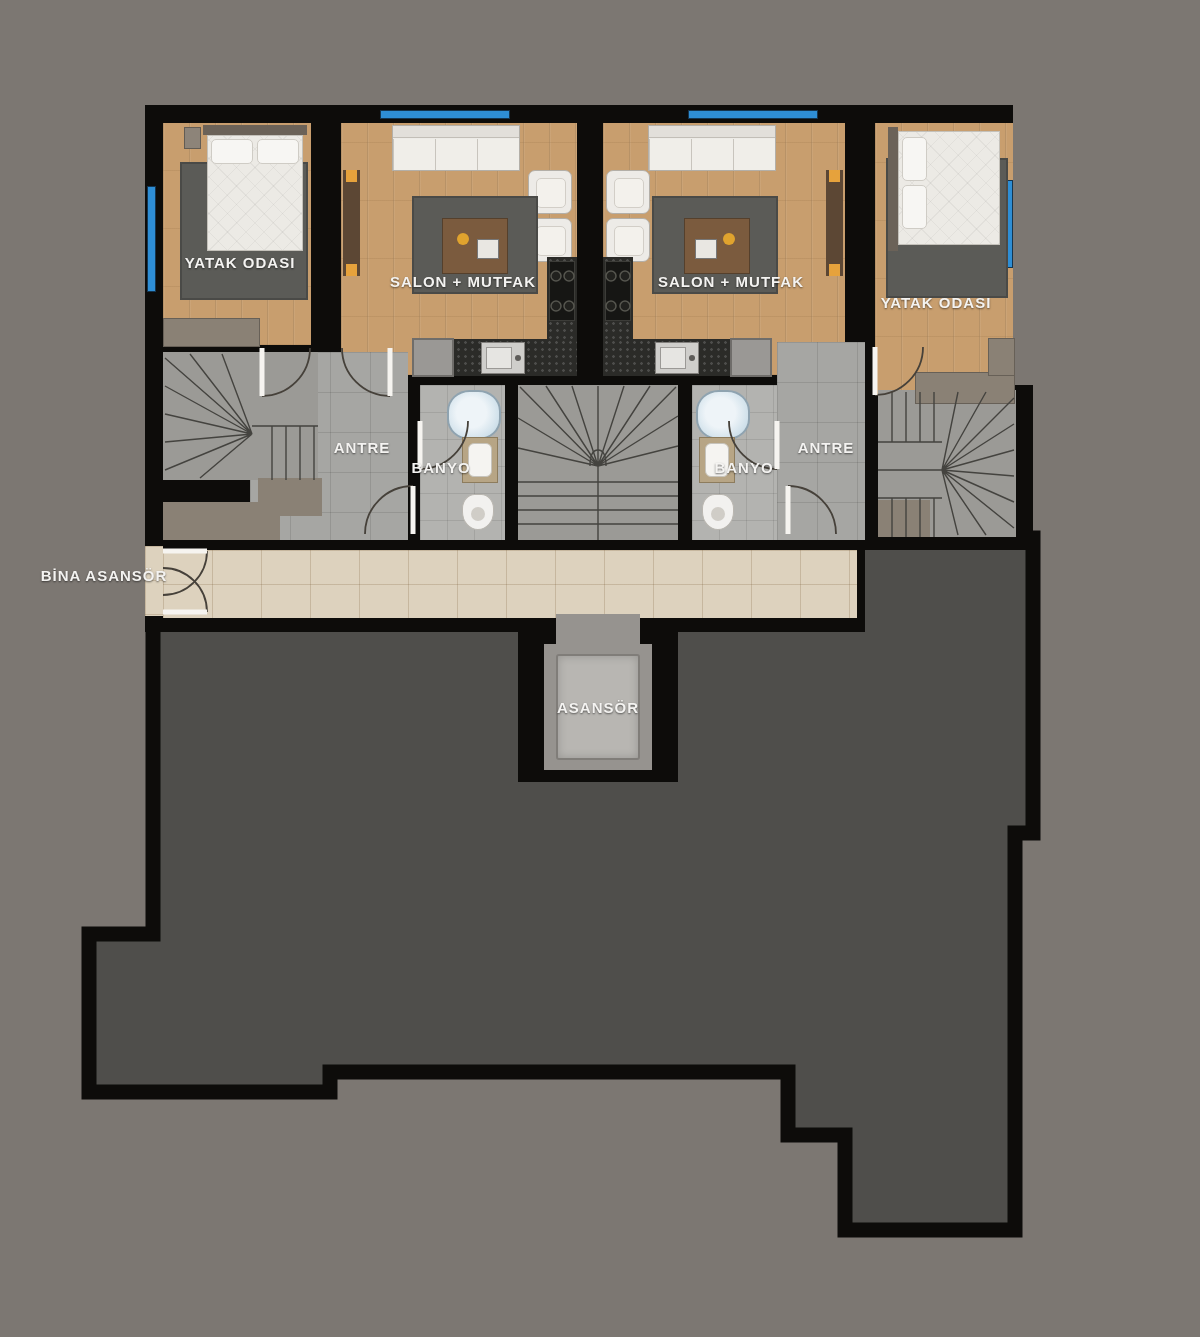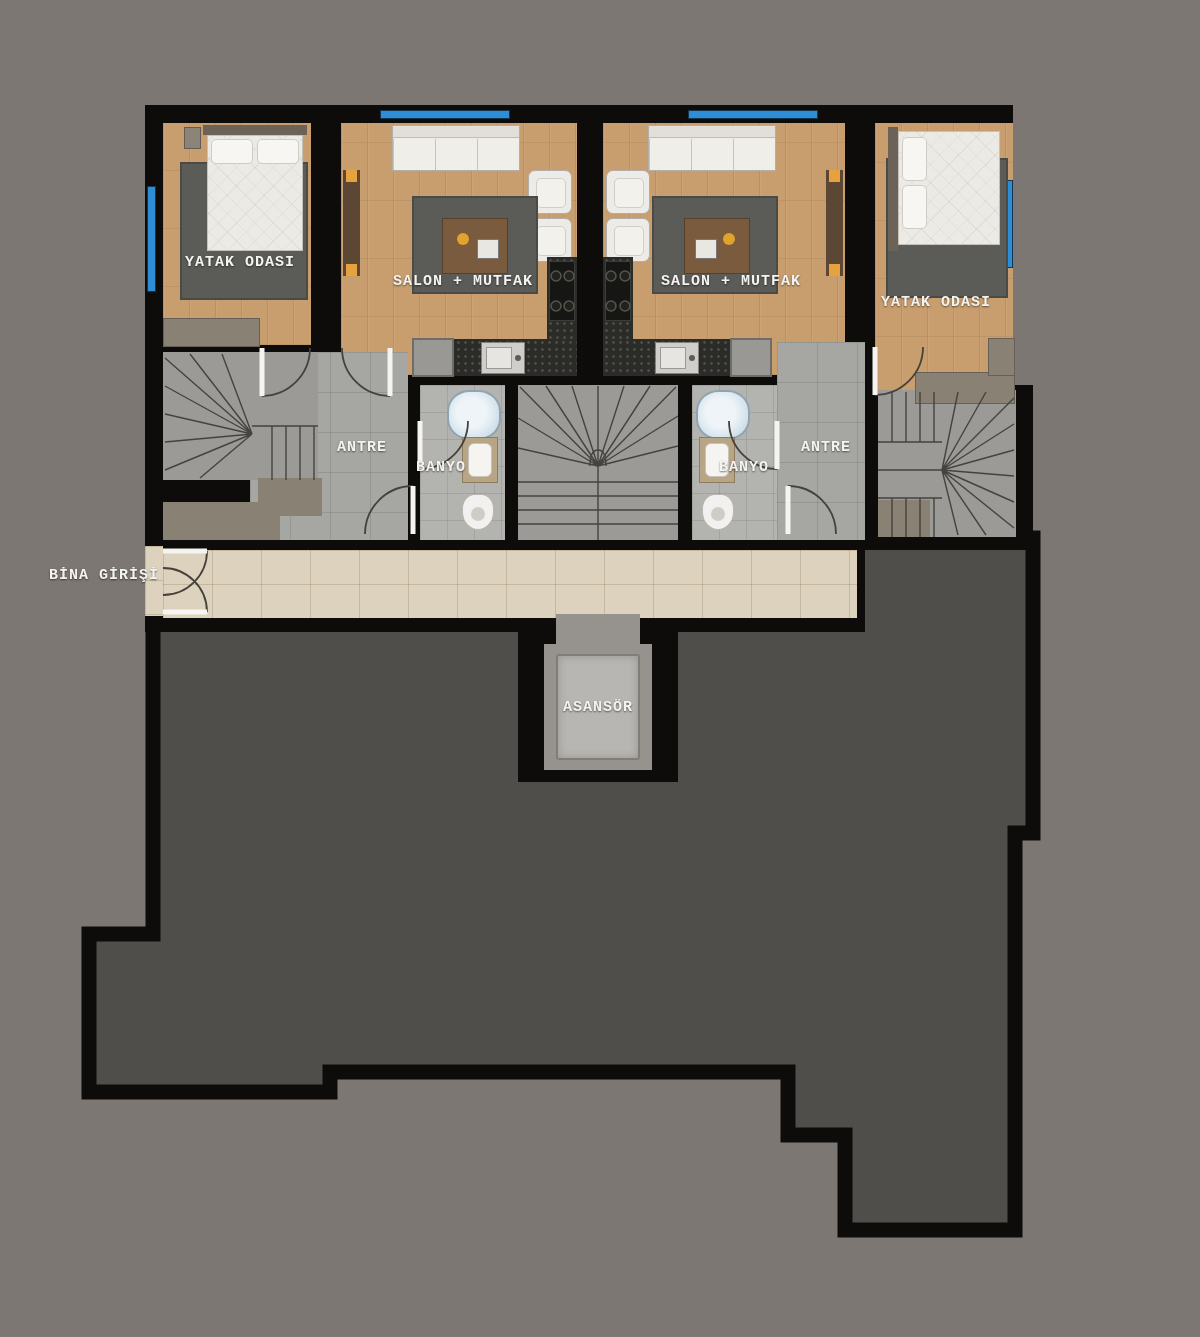--- a/index.html
+++ b/index.html
@@ -1,17 +1,17 @@
 <!DOCTYPE html>
 <html><head>
 <meta charset="utf-8">
 <style>
   html,body{margin:0;padding:0;background:#7c7772;}
   .plan{position:relative;width:1200px;height:1337px;background:#7c7772;overflow:hidden;
-        font-family:Liberation Mono, monospace;}
+        font-family:Liberation Sans, sans-serif;}
   .wall{position:absolute;background:#0d0c0a;}
   .bgpatch{position:absolute;background:#7c7772;}
 
   .wood{position:absolute;background-color:#c89e6e;
     background-image:
       repeating-linear-gradient(90deg, rgba(255,255,255,0.06) 0 2px, rgba(0,0,0,0) 2px 26px),
       repeating-linear-gradient(90deg, rgba(96,62,28,0.20) 0 1px, rgba(0,0,0,0) 1px 26px),
       repeating-linear-gradient(0deg, rgba(96,62,28,0.10) 0 1px, rgba(0,0,0,0) 1px 58px);}
   .tile-gray{position:absolute;background-color:#a6a6a3;
     background-image:linear-gradient(rgba(0,0,0,.10) 1px, transparent 1px),
@@ -259,16 +259,16 @@
   </svg>
 
   <div class="room-label" style="left:240px;top:262px;">YATAK ODASI</div>
   <div class="room-label" style="left:463px;top:281px;">SALON + MUTFAK</div>
   <div class="room-label" style="left:731px;top:281px;">SALON + MUTFAK</div>
   <div class="room-label" style="left:936px;top:302px;">YATAK ODASI</div>
   <div class="room-label" style="left:362px;top:447px;">ANTRE</div>
   <div class="room-label" style="left:826px;top:447px;">ANTRE</div>
   <div class="room-label" style="left:441px;top:467px;">BANYO</div>
   <div class="room-label" style="left:744px;top:467px;">BANYO</div>
-  <div class="room-label" style="left:104px;top:575px;">BİNA GİRİŞİ</div>
+  <div class="room-label" style="left:104px;top:575px;">BİNA ASANSÖR</div>
   <div class="room-label" style="left:598px;top:707px;">ASANSÖR</div>
 
 </div>
 
 </body></html>

